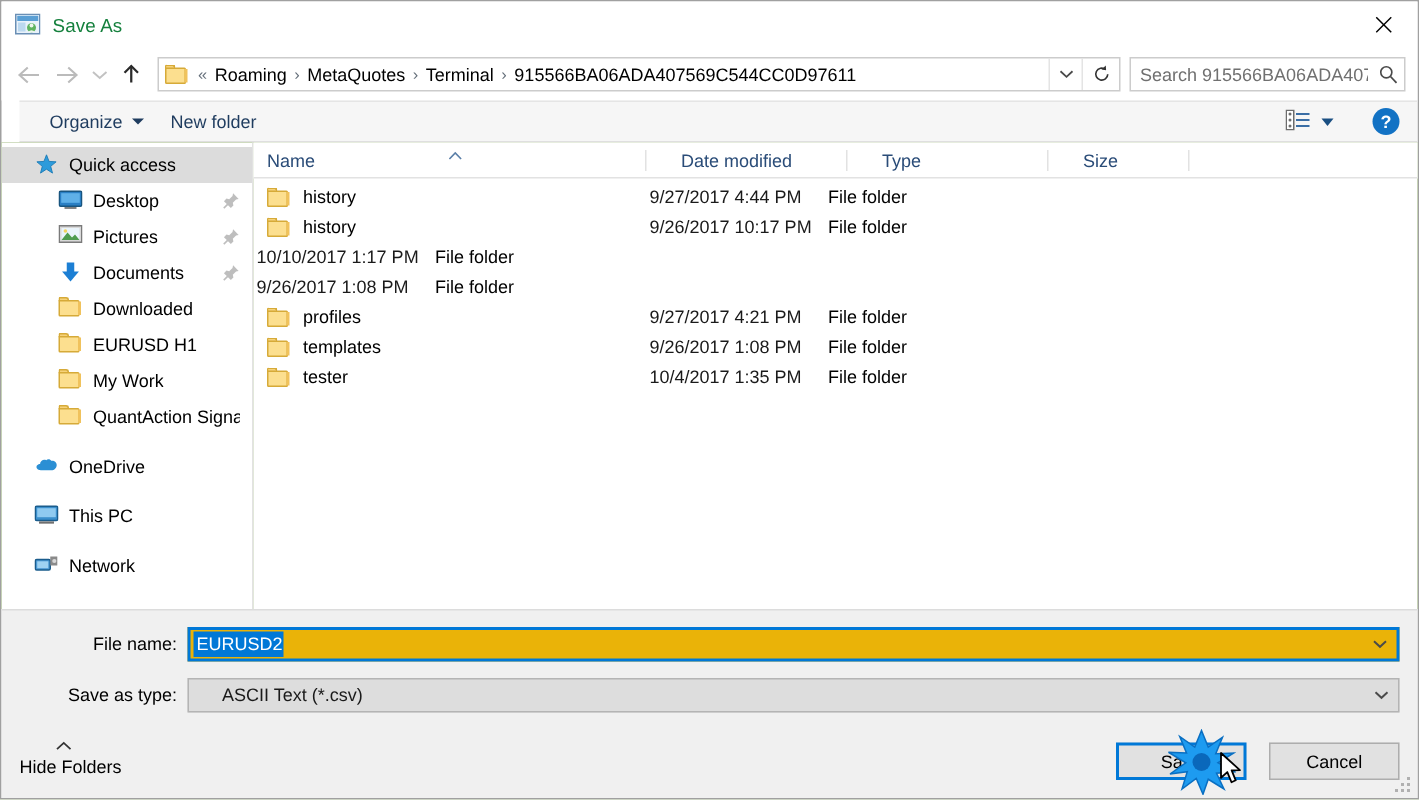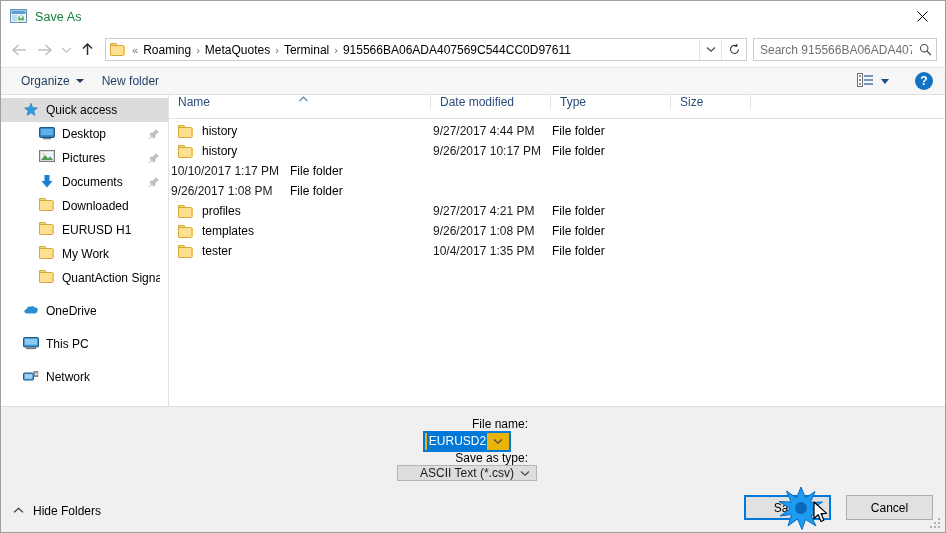--- a/index.html
+++ b/index.html
@@ -143,20 +143,21 @@
   
   #toolbar {
     height: 28px;
     background: #f6f6f6;
     border-top: 1px solid #e5e5e5;
     border-bottom: 1px solid #dfdfdf;
     display: flex;
     align-items: center;
     flex: 0 0 auto;
     padding: 0 8px 0 14px;
+    margin-left: 12px;
   }
   .tb-item {
     font-size: 12px;
     color: #1f3c5f;
     display: flex; align-items: center;
     height: 22px;
     padding: 0 6px;
     margin-right: 6px;
   }
   .tb-caret {
@@ -267,25 +268,26 @@
   #listpane {
     flex: 1 1 auto;
     display: flex;
     flex-direction: column;
     min-width: 0;
     background: #ffffff;
   }
   #colheader {
     height: 24px;
     display: flex;
-    align-items: flex-start;
+    align-items: center;
     border-bottom: 1px solid #e2e2e2;
     background: #ffffff;
     flex: 0 0 auto;
     position: relative;
+    gap: 14px;
   }
   .col {
     display: flex;
     align-items: center;
     font-size: 12px;
     color: #2a4c78;
     padding-left: 9px;
     border-right: 1px solid #e2e2e2;
     position: relative;
     flex: 0 0 auto;
@@ -333,21 +335,20 @@
     border-top: 1px solid #dcdcdc;
     padding: 0;
     height: 126px;
     position: relative;
   }
   .frow {
     display: flex;
     align-items: center;
     height: 24px;
     margin-top: 10px;
-    flex-direction: column;
   }
   .flabel {
     width: 124px;
     text-align: right;
     padding-right: 7px;
     font-size: 12px;
     color: #000;
     flex: 0 0 auto;
   }
   .fctrl {
@@ -406,20 +407,21 @@
     border: 2px solid #0078d7;
     background: #e1e1e1;
     margin-right: 15px;
   }
   #hide-folders {
     position: absolute;
     left: 12px; bottom: 14px;
     display: flex; align-items: center;
     font-size: 12px;
     color: #000;
+    flex-direction: column;
   }
   #hide-caret {
     margin-right: 9px;
     color: #333;
     font-size: 10px;
     line-height: 10px;
   }
   #resize-grip {
     position: absolute;
     right: 3px; bottom: 2px;

